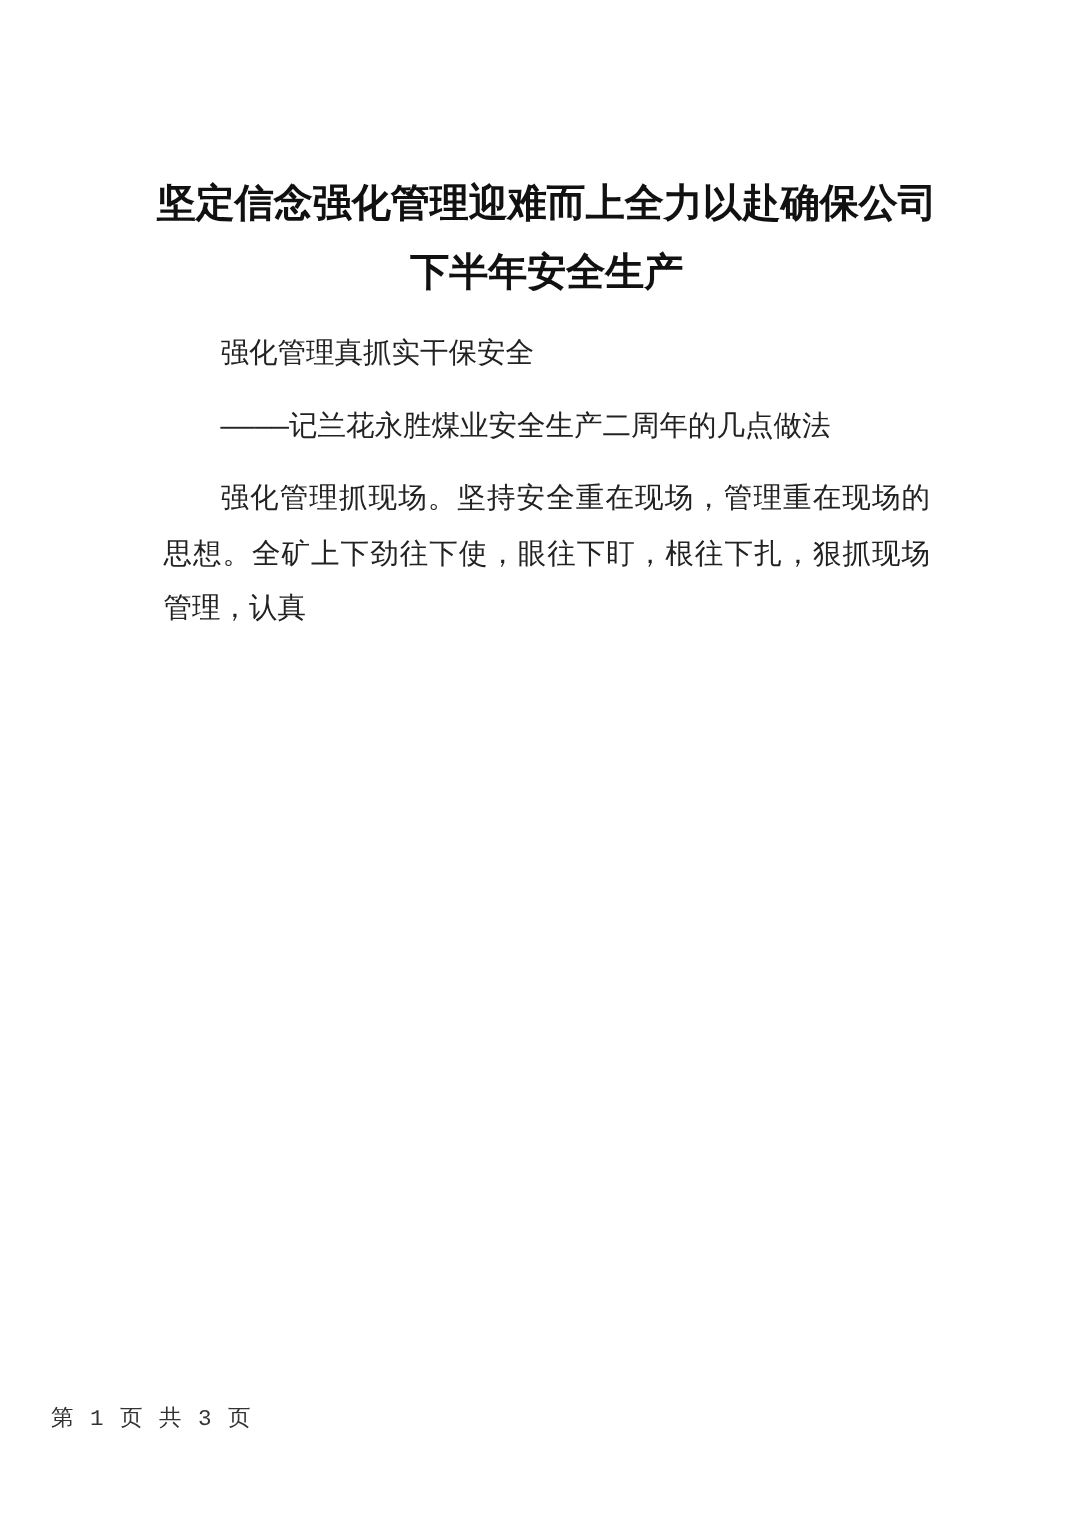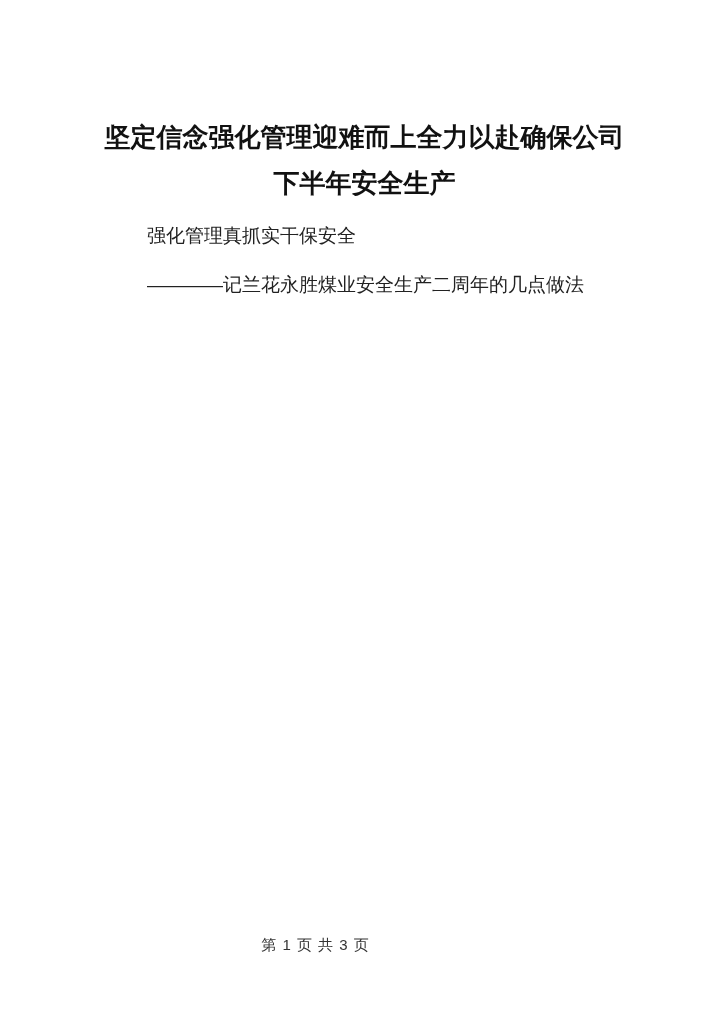--- a/index.html
+++ b/index.html
@@ -6,21 +6,21 @@
     margin: 0;
     padding: 0;
     background: #ffffff;
   }
   .page {
     position: relative;
     width: 720px;
     height: 1018px;
     background: #ffffff;
     overflow: hidden;
-    font-family: Liberation Sans, sans-serif;
+    font-family: Liberation Mono, monospace;
     border-radius: 18px;
   }
   .content {
     position: absolute;
     left: 97px;
     top: 114px;
     width: 535px;
   }
   .doc-title {
     margin: 0;
@@ -41,34 +41,34 @@
     color: #222222;
     text-indent: 2em;
     text-align: justify;
     letter-spacing: 0;
   }
   .page-footer {
     position: absolute;
     left: 0;
     top: 936px;
     width: 597px;
-    text-align: center;
     text-indent: 34px;
     font-size: 15px;
     color: #333333;
     letter-spacing: 1px;
   }
 </style>
 </head>
 <body>
 
 <div class="page">
   <div class="content">
     <h1 class="doc-title">坚定信念强化管理迎难而上全力以赴确保公司下半年安全生产</h1>
     <div class="body-text">
         <p class="para">强化管理真抓实干保安全</p>
         <p class="para">————记兰花永胜煤业安全生产二周年的几点做法</p>
+        <p class="para">强化管理抓现场。坚持安全重在现场，管理重在现场的思想。全矿上下劲往下使，眼往下盯，根往下扎，狠抓现场管理，认真</p>
       </div>
   </div>
   <div class="page-footer">
     <span>第 1 页 共 3 页</span>
   </div>
 </div>
 
 </body></html>

